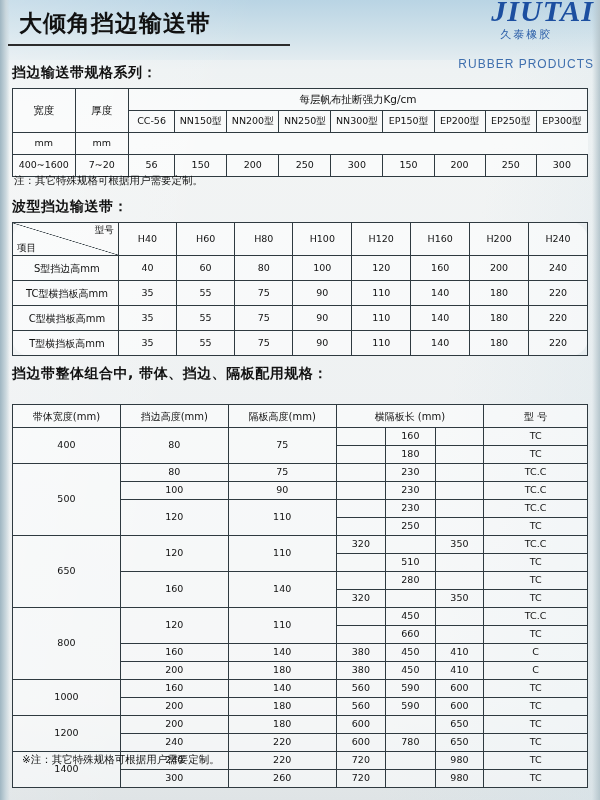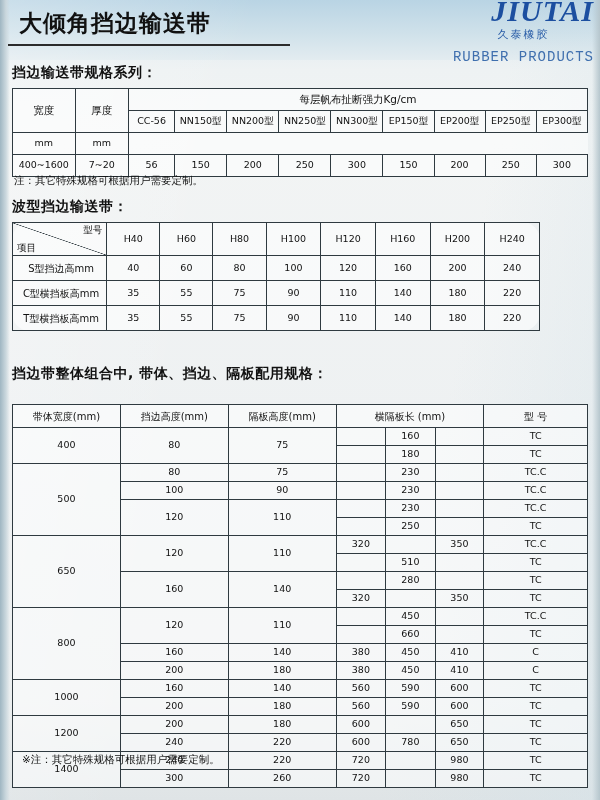--- a/index.html
+++ b/index.html
@@ -42,21 +42,21 @@
   }
   .brand .en{
     font-family:"Liberation Serif","DejaVu Serif",serif;
     font-weight:bold;font-style:italic;font-size:30px;color:#1c4fa0;
     letter-spacing:1px;
   }
   .brand .cn{
     font-size:11px;color:#2b5ea8;margin-top:3px;letter-spacing:2px;text-align:center;
   }
   .brand .sub{
-    font-size:14px;color:#3f6fae;margin-top:10px;letter-spacing:1px;font-family:Liberation Mono, monospace;
+    font-size:12px;color:#3f6fae;margin-top:18px;letter-spacing:1px;
   }
   .main-title{
     position:absolute;left:19px;top:8px;
     font-size:23px;font-weight:bold;color:#111;letter-spacing:1px;
     font-family:Liberation Serif, serif;
   }
   .title-rule{
     position:absolute;left:8px;top:44px;width:282px;height:2px;background:#2b2b2b;
   }
 
@@ -81,21 +81,21 @@
     text-align:center;
     font-size:9.5px;
     color:#111;
     font-weight:normal;
     padding:0 2px;
     line-height:1.1;
   }
   .t1{left:12px;top:88px;width:576px;}
   .t1 td{height:21px;}
   .t1 .lbl{font-size:10.5px;}
-  .t2{left:12px;top:222px;width:528px;border-radius:18px;}
+  .t2{left:12px;top:222px;width:576px;border-radius:18px;}
   .t2 td{height:24px;}
   .t2 .rowhdr{text-align:center;padding-left:5px;font-size:10px;}
   .t3{left:12px;top:404px;width:576px;}
   .t3 td{height:17px;font-size:9.5px;}
   .t3 .hdr td{height:22px;font-size:10px;}
   .diag{
     position:relative;
   }
   .diag .d1{position:absolute;left:4px;bottom:2px;font-size:9.5px;}
   .diag .d2{position:absolute;right:4px;top:2px;font-size:9.5px;}
@@ -188,20 +188,31 @@
         <td>40</td>
         <td>60</td>
         <td>80</td>
         <td>100</td>
         <td>120</td>
         <td>160</td>
         <td>200</td>
         <td>240</td>
       </tr>
       <tr>
+        <td class="rowhdr">TC型横挡板高mm</td>
+        <td>35</td>
+        <td>55</td>
+        <td>75</td>
+        <td>90</td>
+        <td>110</td>
+        <td>140</td>
+        <td>180</td>
+        <td>220</td>
+      </tr>
+      <tr>
         <td class="rowhdr">C型横挡板高mm</td>
         <td>35</td>
         <td>55</td>
         <td>75</td>
         <td>90</td>
         <td>110</td>
         <td>140</td>
         <td>180</td>
         <td>220</td>
       </tr>

